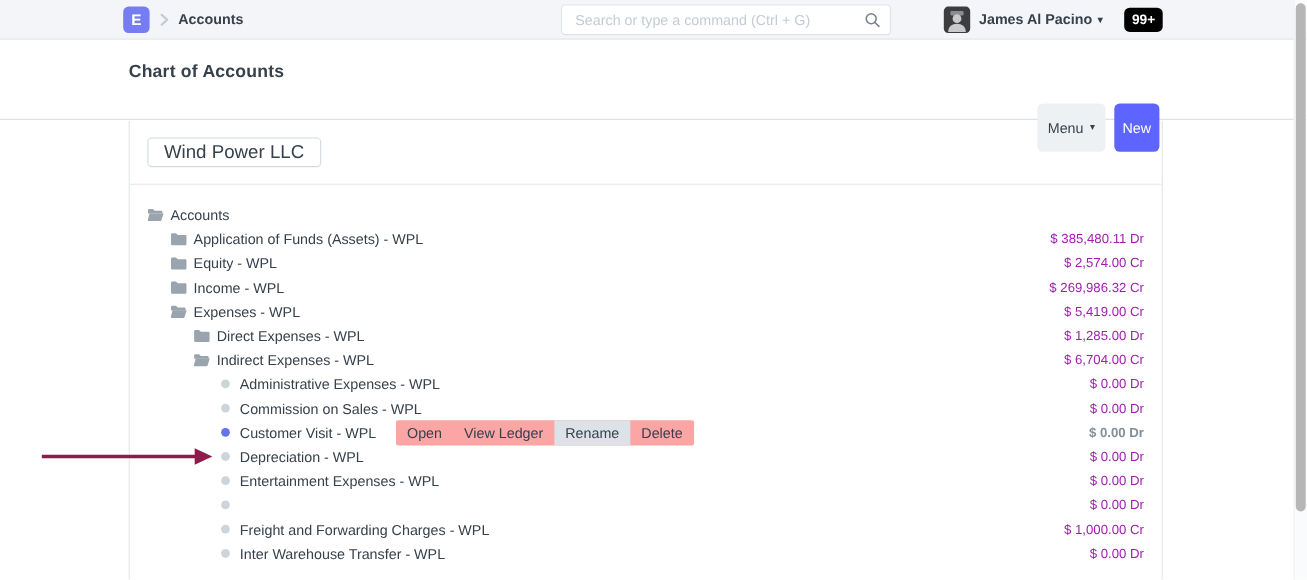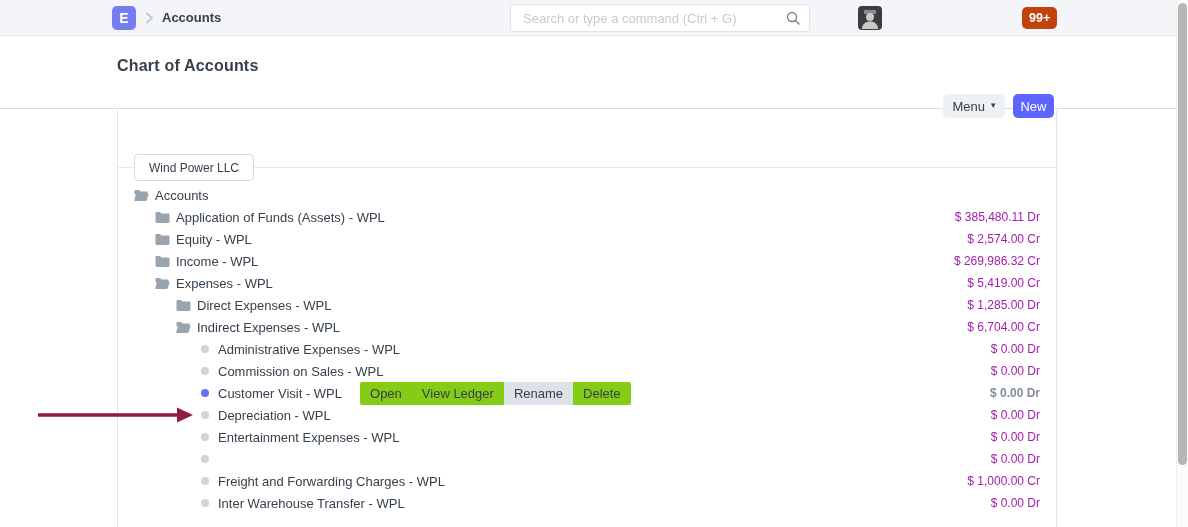--- a/index.html
+++ b/index.html
@@ -32,47 +32,47 @@
   .user-caret { font-size:9px; color:#36414c; margin-left:5px; position:relative; top:-1px; }
   .notif-badge { position:absolute; left:1022px; top:7px; height:22px; min-width:35px;
                  background:#ff5b5b; border-radius:5px; color:#fff; font-size:12.5px;
                  font-weight:bold; display:flex; align-items:center; justify-content:center;
                  padding:0 7px; cursor:pointer; }
   
   .page-head { position:absolute; top:37px; left:0; width:1188px; height:72px;
                background:#fff; border-bottom:1px solid #d9dee3; z-index:2; }
   .page-title { position:absolute; left:117px; top:20px; font-size:16px; font-weight:bold;
                 color:#36414c; letter-spacing:0.2px; }
-  .btn { display:flex; align-items:center; justify-content:center; height:24px;
+  .btn { display:flex; align-items:center; justify-content:center; height:44px;
          border-radius:5px; font-size:13px; cursor:pointer; border:none;
          font-family:"Liberation Sans",sans-serif; }
   .menu-btn { position:absolute; left:943px; top:57px; width:62px; background:#eef1f4; color:#36414c; }
   .menu-btn .user-caret { margin-left:6px; }
   .new-btn { position:absolute; left:1013px; top:57px; width:41px; background:#5e64ff;
              color:#fff; font-weight:normal; }
   
   .card { position:absolute; top:110px; left:117px; width:940px; height:417px;
           background:#fff; border-left:1px solid #e2e6e9; border-right:1px solid #e2e6e9; }
   .filter-section { height:58px; border-bottom:1px solid #e6e9ec; padding:15px 16px; }
   .company-btn { display:inline-flex; align-items:center; height:27px; padding:0 14px;
                  background:#fff; border:1px solid #d4dade; border-radius:4px;
-                 font-size:12px; color:#36414c; cursor:pointer;margin-top:29px; }
+                 font-size:17px; color:#36414c; cursor:pointer; }
   
   .tree { padding:16px 16px 0 16px; }
   .tree-row { position:relative; height:22px; display:flex; align-items:center; cursor:pointer; }
   .tree-indent { display:inline-block; height:1px; flex:0 0 auto; }
   .tree-icon { width:15px; height:14px; flex:0 0 auto; margin-right:6px;
                display:flex; align-items:center; justify-content:center; }
   .leaf-dot { width:8px; height:8px; border-radius:50%; background:#ced5da; }
   .tree-row.selected .leaf-dot { background:#6473ee; }
   .tree-label { font-size:13px; color:#36414c; white-space:nowrap; }
   .tree-amount { position:absolute; right:0; top:0; line-height:22px; font-size:12px;
                  color:#a21caf; white-space:nowrap; }
   .tree-row.selected .tree-amount { font-weight:bold; color:#848e98; }
-  .node-toolbar { display:flex; margin-left:18px; height:23px; background:#84cc16;
+  .node-toolbar { display:flex; margin-left:18px; height:23px; background:#fca5a5;
                   border-radius:2px; overflow:hidden; }
   .tb-btn { padding:0 10px; line-height:23px; font-size:13px; color:#36414c; cursor:pointer;
             white-space:nowrap; }
   .tb-btn.active { background:#dce2e8; }
   
   .anno-arrow { position:absolute; left:30px; top:404px; z-index:6; pointer-events:none; }
   
   .scrollbar-track { position:absolute; right:0; top:0; width:12px; height:527px;
                      background:#fafbfc; border-left:1px solid #efefef; z-index:10; }
   .scrollbar-thumb { position:absolute; right:1px; top:3px; width:9px; height:462px;
@@ -100,22 +100,23 @@
     </span>
   </div>
 
   <div class="avatar">
     <svg width="18" height="20" viewBox="0 0 18 20">
       <rect x="3" y="1" width="12" height="4" rx="1" fill="#8d8d90"></rect>
       <circle cx="9" cy="8" r="4" fill="#c9c9cc"></circle>
       <path d="M1 20 c0-5 3.5-7.5 8-7.5 s8 2.5 8 7.5 Z" fill="#c9c9cc"></path>
     </svg>
   </div>
-
-  <div class="notif-badge" style="background: #c2410c;">99+</div>
+  <span class="user-name"><span>James Al Pacino</span><span class="user-caret">▾</span></span>
+
+  <div class="notif-badge" style="background: #000000;">99+</div>
 </div>
 
 <div class="page-head">
   <div class="page-title">Chart of Accounts</div>
   <button class="btn menu-btn">
       <span>Menu</span>
       <span class="user-caret">▾</span>
     </button>
   <button class="btn new-btn" style="background: rgb(94, 100, 255);">New</button>
 </div>

